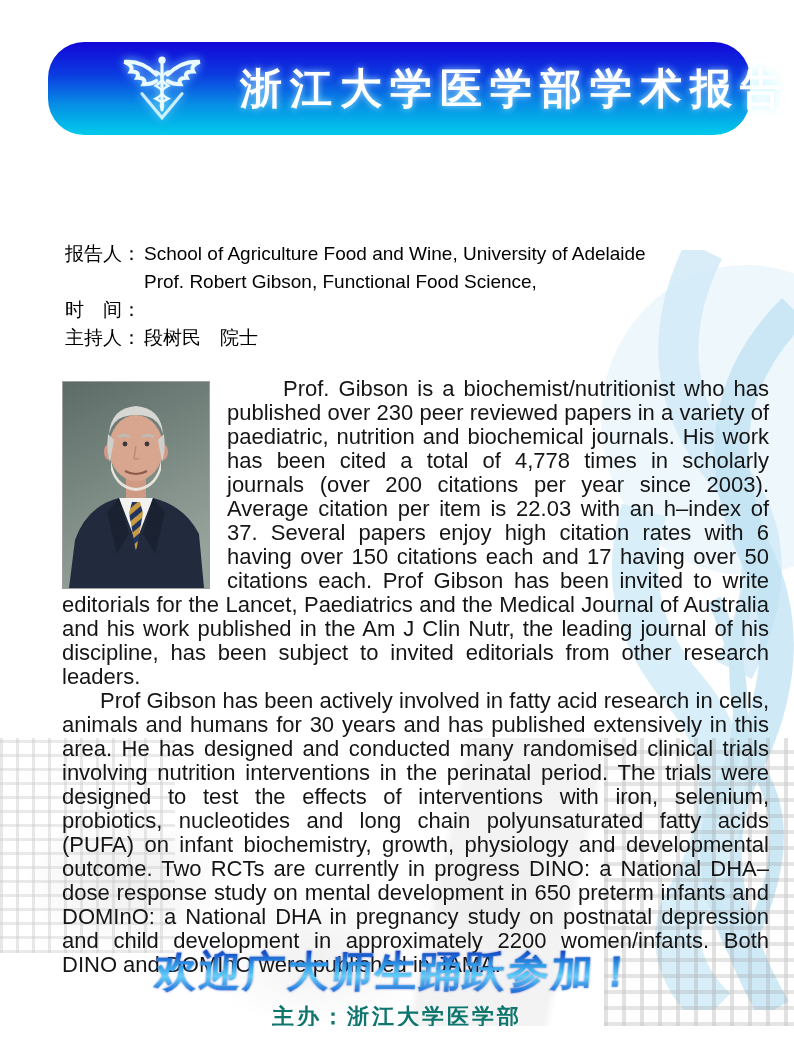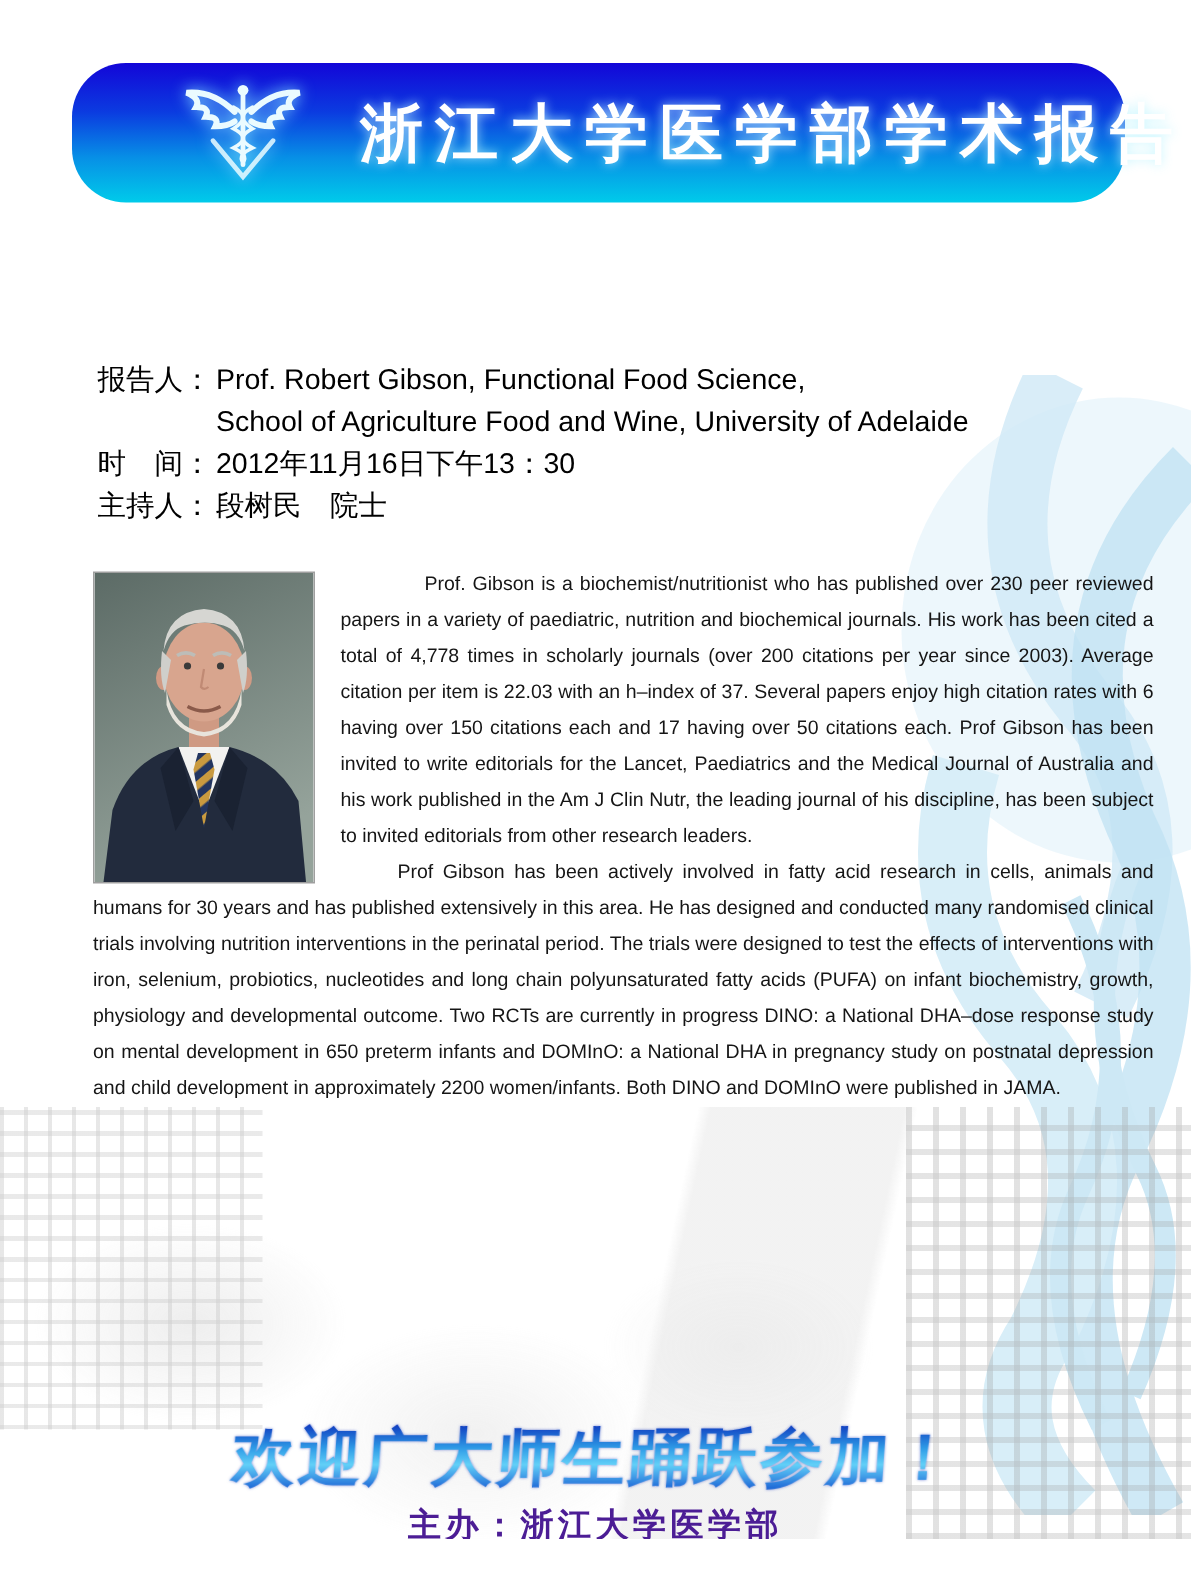--- a/index.html
+++ b/index.html
@@ -49,21 +49,21 @@
     font-family:"Liberation Serif","DejaVu Serif",serif;font-weight:bold;
     font-size:39px;line-height:41px;color:#e60014;white-space:pre-wrap;
   }
   
   .info{position:absolute;left:62px;top:240px;z-index:2;font-size:19px;line-height:28px;color:#000;}
   .info-row{display:flex;}
   .info-label{flex:none;width:82px;text-align:center;}
   
   .bio{
     position:absolute;left:62px;top:377px;width:707px;z-index:2;
-    font-size:13px;line-height:24px;text-align:justify;
+    font-size:22px;line-height:24px;text-align:justify;
   }
   .photo{
     float:left;width:146px;height:206px;margin:4px 17px 4px 0;
     border:1px solid #9f9f9f;background:#fff;box-sizing:content-box;
   }
   .photo svg{display:block;width:100%;height:100%;}
   .bio p{margin:0;}
   .bio .p1{text-indent:56px;}
   .bio .p2{text-indent:38px;}
   
@@ -74,21 +74,21 @@
   }
   @supports ((-webkit-background-clip:text) or (background-clip:text)){
     .welcome{
       background:linear-gradient(180deg,#0a2ab8 5%,#2e9ae6 38%,#62d0f8 58%,#0a49cc 95%);
       -webkit-background-clip:text;background-clip:text;color:transparent;
       filter:drop-shadow(0 0 1px rgba(10,42,184,.55));
     }
   }
   .organizer{
     position:absolute;left:0;right:0;top:1002px;z-index:2;text-align:center;
-    font-size:22px;font-weight:bold;letter-spacing:3px;color:#4c1d95;
+    font-size:22px;font-weight:bold;letter-spacing:3px;color:#0f766e;
   }
 </style>
 </head>
 <body>
 
 <div class="poster">
 
   <div class="wm wm-right">
     <svg viewBox="0 0 300 760" width="300" height="760" aria-hidden="true">
       <ellipse cx="252" cy="170" rx="145" ry="155" fill="#e3f2fa" opacity="0.65"></ellipse>
@@ -119,27 +119,26 @@
     <h1 class="banner-title">浙江大学医学部学术报告</h1>
   </header>
 
   <div class="lecture-title">
   </div>
 
   <div class="info">
     <div class="info-row">
       <span class="info-label">报告人：</span>
       <span class="info-value">
+        <div>School of Agriculture Food and Wine, University of Adelaide</div>
         <div>Prof. Robert Gibson, Functional Food Science,</div>
-        <div>School of Agriculture Food and Wine, University of Adelaide</div>
       </span>
     </div>
     <div class="info-row">
       <span class="info-label">时　间：</span>
-      <span class="info-value">2012年11月16日下午13：30</span>
     </div>
     <div class="info-row">
       <span class="info-label">主持人：</span>
       <span class="info-value">段树民　院士</span>
     </div>
   </div>
 
   <div class="bio">
     <span class="photo">
       <svg viewBox="0 0 146 206" preserveAspectRatio="none" aria-hidden="true">

